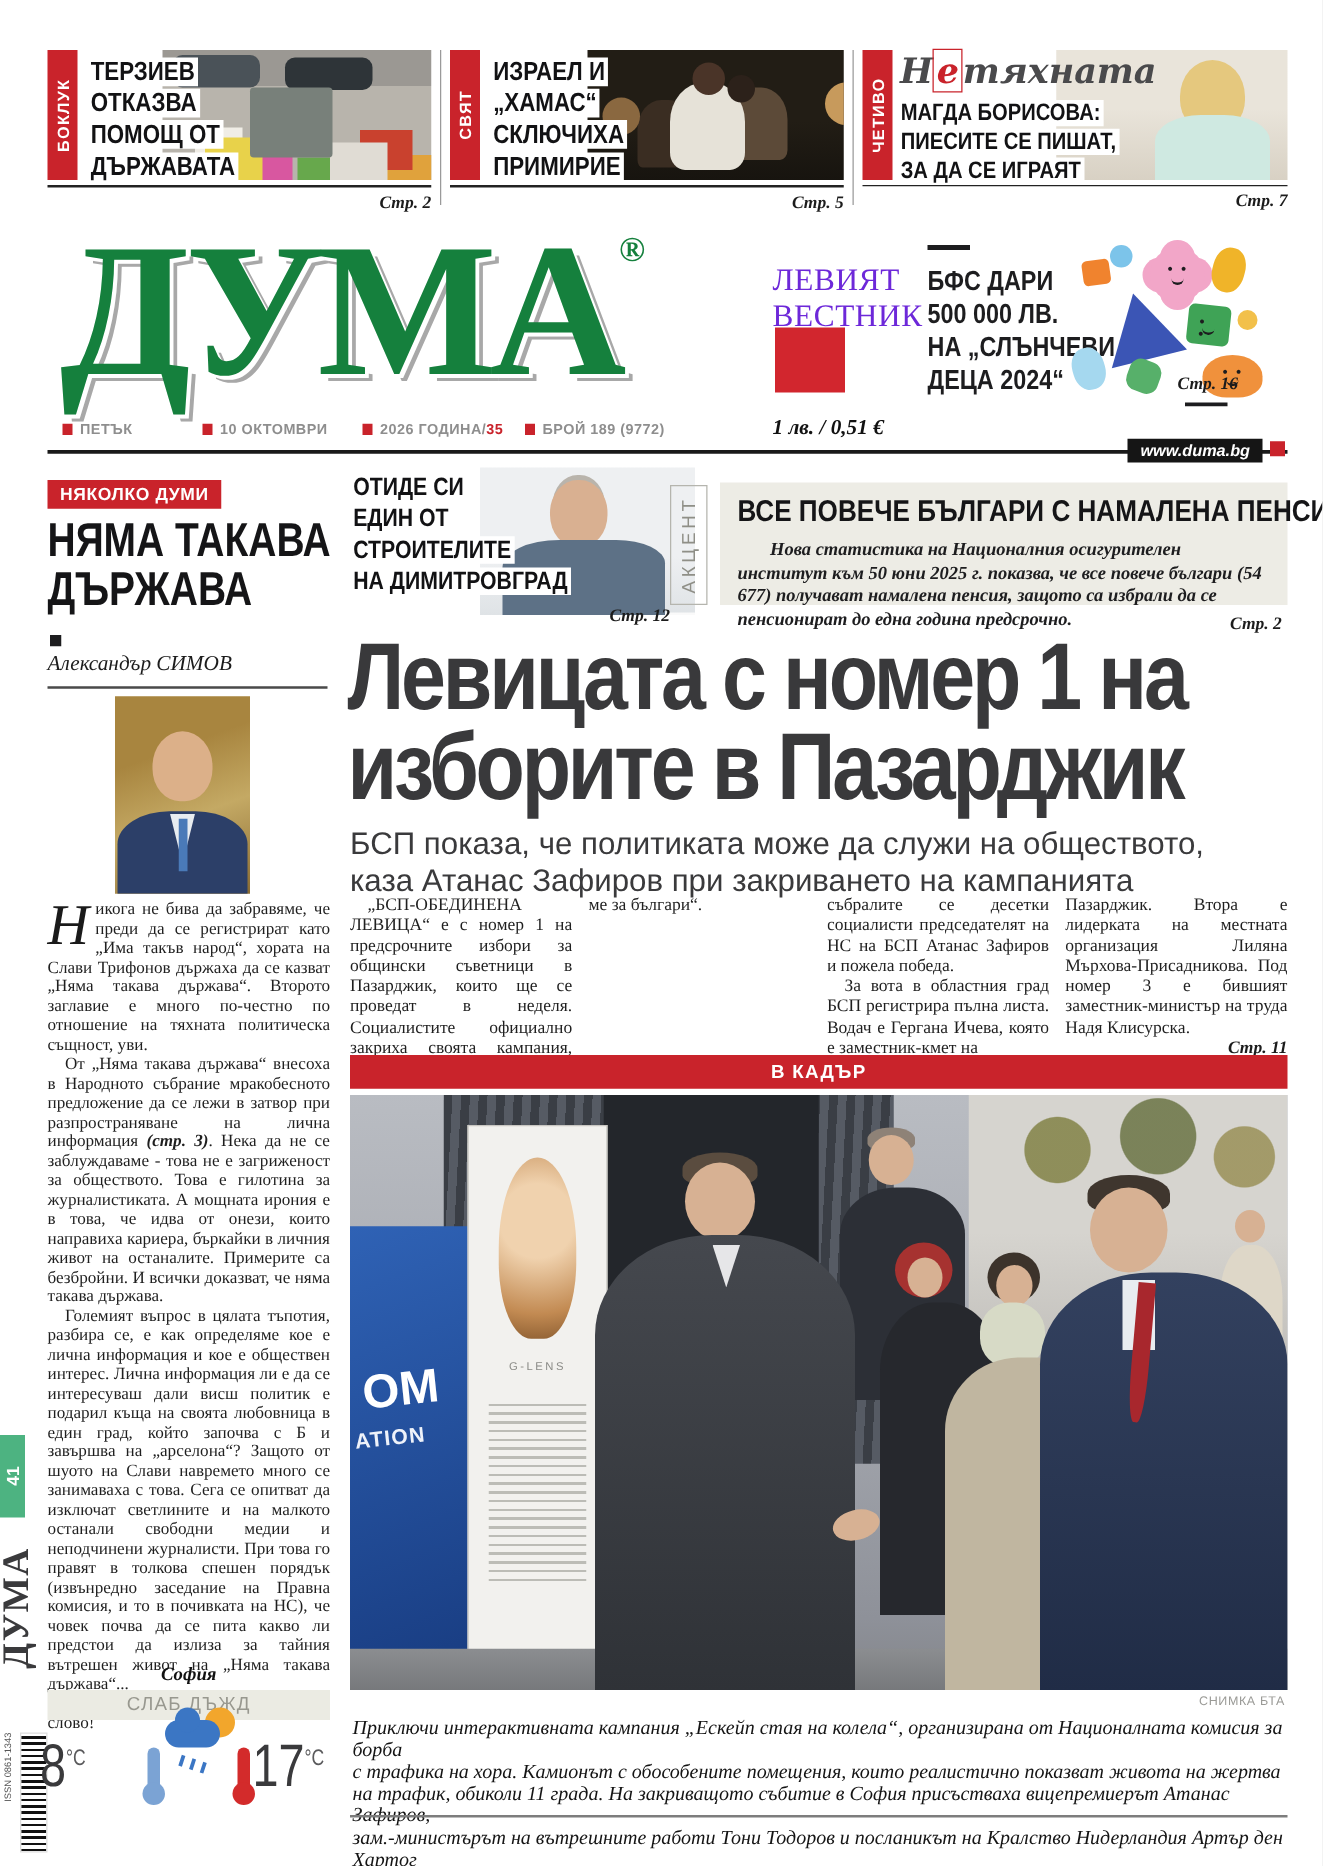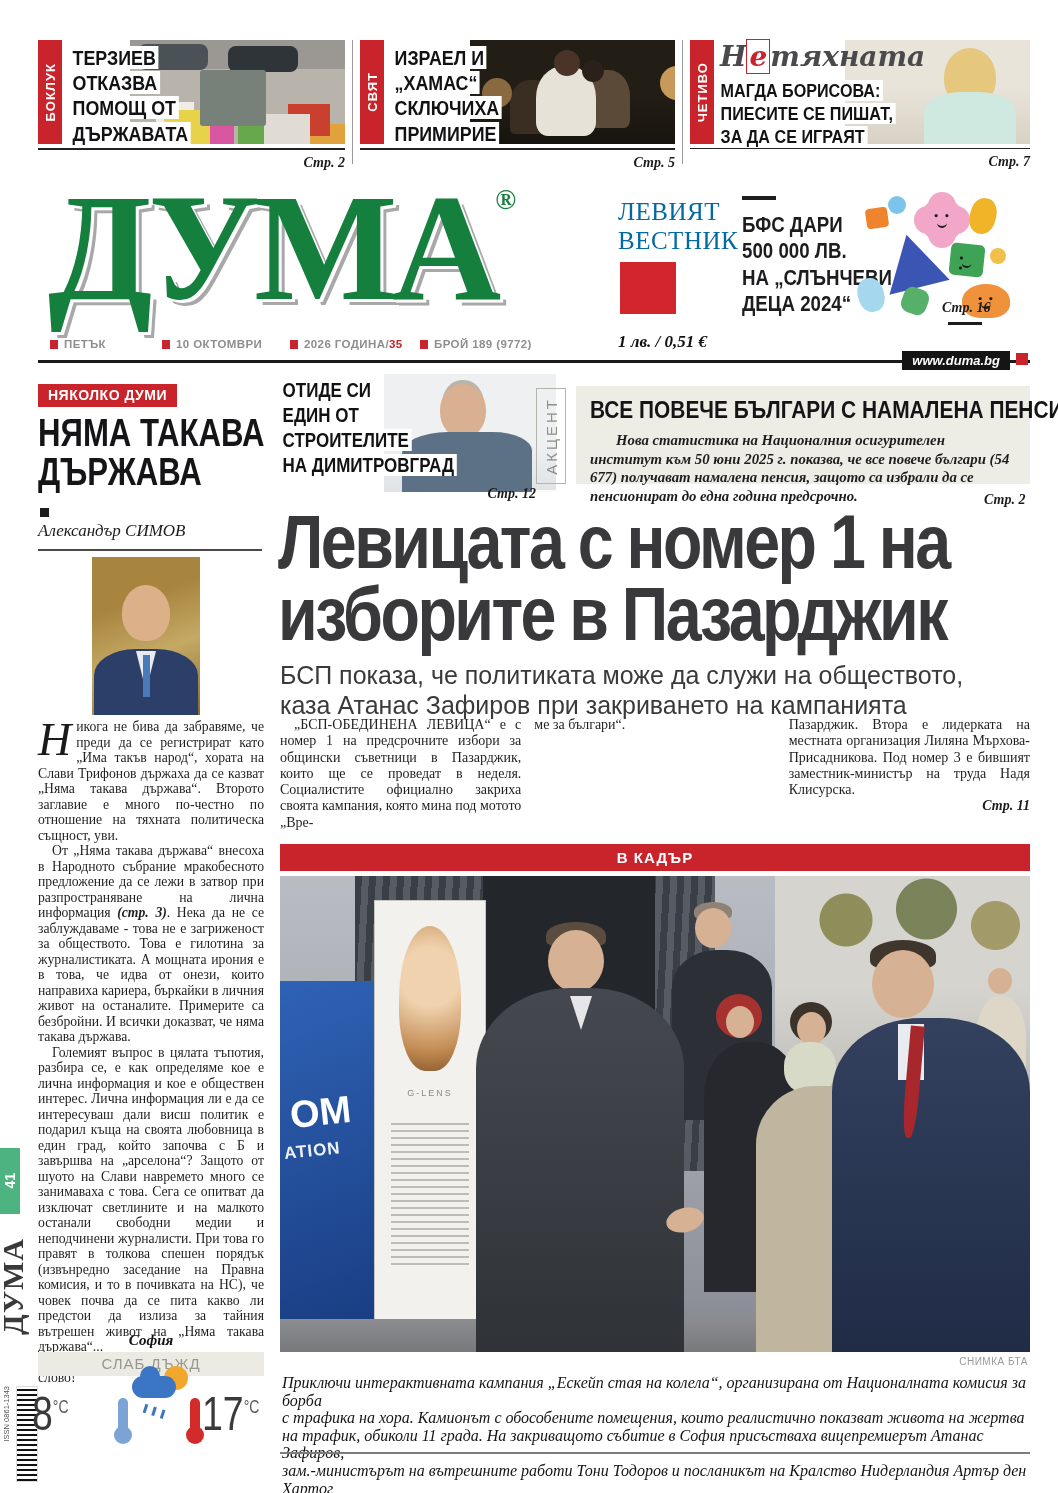--- a/index.html
+++ b/index.html
@@ -33,21 +33,21 @@
   .ph-israel:before { content:""; position:absolute; left:66px; top:26px; width:60px; height:70px; background:#e6e2d8; border-radius:45% 45% 20% 20%; box-shadow:-34px 6px 0 -8px #3a2d22, 40px -2px 0 -6px #5c4a38; }
   .ph-israel:after { content:""; position:absolute; left:84px; top:10px; width:26px; height:26px; background:#4a3428; border-radius:50%; box-shadow:26px 8px 0 -2px #2c211a, 110px 20px 0 4px #c79a5c, -70px 30px 0 2px #8a6840; }
   .ph-magda { width:185px; background:linear-gradient(180deg,#e9e4da 0 45%,#d8d1c4 100%); }
   .ph-magda:before { content:""; position:absolute; right:34px; top:8px; width:52px; height:58px; background:#e5c87e; border-radius:50% 50% 45% 45%; }
   .ph-magda:after { content:""; position:absolute; right:14px; top:52px; width:92px; height:52px; background:#cfe9e1; border-radius:40% 40% 0 0; }
 
   
   .logo { left:48px; top:172px; font:700 152px/1 "Liberation Serif", serif; letter-spacing:-6px; color:#15803d;
           text-shadow:3px 3px 0 #fff, 6px 6px 0 #a8a8a8; }
   .logo sup { font-size:28px; letter-spacing:0; vertical-align:90px; text-shadow:none; }
-  .tagline { left:618px; top:198px; font:400 25px/1.15 "Liberation Serif", serif; color:#0369a1; letter-spacing:.5px; }
+  .tagline { left:618px; top:211px; font:400 25px/1.15 "Liberation Serif", serif; color:#6d28d9; letter-spacing:.5px; }
   .msq { left:620px; top:262px; width:56px; height:52px; background:#d2262e; }
   .promo-dash { left:742px; top:196px; width:34px; height:4px; background:#1d1d1f; }
   .promo-title { left:742px; top:212px; font-size:22px; line-height:1.2; transform:scaleX(.85); color:#1d1d1f; }
   .shapes { left:858px; top:192px; width:174px; height:130px; }
   .shape { position:absolute; }
   .face:before { content:"• •"; position:absolute; left:50%; top:30%; transform:translateX(-50%); font:700 9px "DejaVu Sans", sans-serif; color:#1d1d1f; letter-spacing:1px; }
   .face:after { content:""; position:absolute; left:50%; top:52%; transform:translateX(-50%); width:10px; height:5px; border-bottom:2px solid #1d1d1f; border-radius:0 0 8px 8px; }
   .sh-flower { left:62px; top:6px; width:44px; height:44px; background:#f2a6c8; border-radius:50%;
     box-shadow:0 -14px 0 -8px #f2a6c8, 0 14px 0 -8px #f2a6c8, -14px 0 0 -8px #f2a6c8, 14px 0 0 -8px #f2a6c8; }
   .sh-tri { left:24px; top:42px; width:0; height:0; border-left:31px solid transparent; border-right:31px solid transparent; border-bottom:54px solid #3b55b5; transform:rotate(-14deg); }
@@ -335,20 +335,24 @@
   <div class="abs subhead pre">БСП показа, че политиката може да служи на обществото,
 каза Атанас Зафиров при закриването на кампанията</div>
   <div class="abs cols">
     <div class="col">
       <p class="ind">„БСП-ОБЕДИНЕНА ЛЕВИЦА“ е с номер 1 на предсрочните избори за общински съветници в Пазарджик, които ще се проведат в неделя. Социалистите официално закриха своята кампания, която мина под мотото „Вре-</p>
     </div>
     <div class="col">
       <p>ме за българи“.</p>
     </div>
     <div class="col">
+      <p>събралите се десетки социалисти председателят на НС на БСП Атанас Зафиров и пожела победа.</p>
+      <p class="ind">За вота в областния град БСП регистрира пълна листа. Водач е Гергана Ичева, която е заместник-кмет на</p>
+    </div>
+    <div class="col">
       <p>Пазарджик. Втора е лидерката на местната организация Лиляна Мърхова-Присадникова. Под номер 3 е бившият заместник-министър на труда Надя Клисурска.</p>
       <p class="col-page pageref">Стр. 11</p>
     </div>
   </div>
 
   <div class="abs kadr">В КАДЪР</div>
   <div class="abs photo">
     <div class="ph-wall"></div>
     <div class="ph-right"></div>
     <div class="ph-trees"></div>

